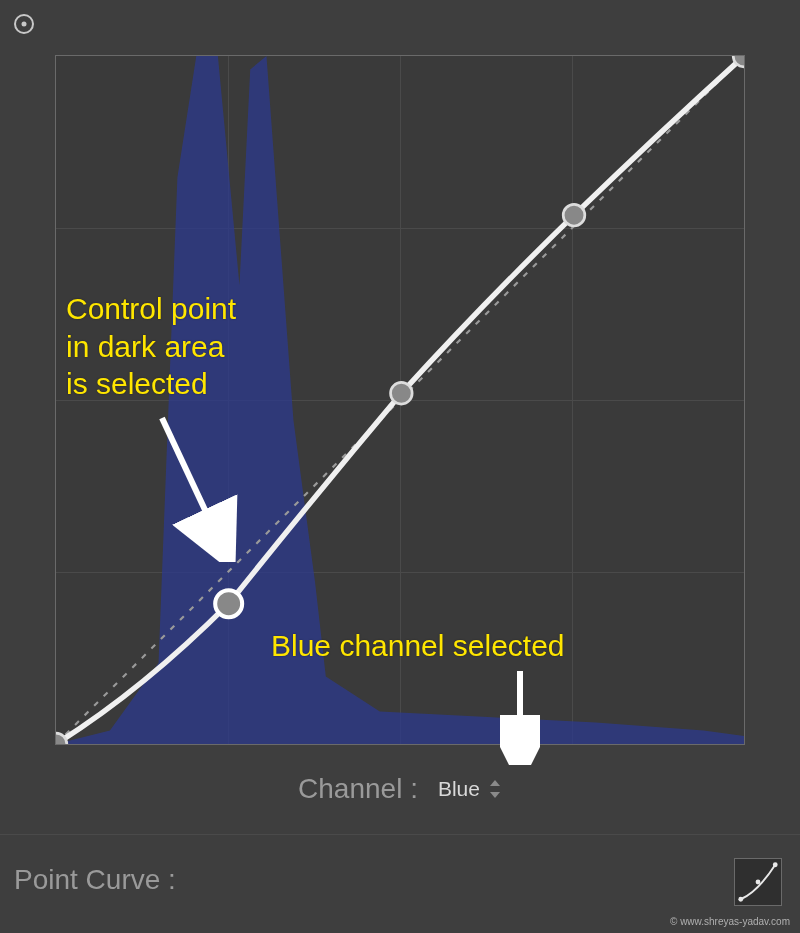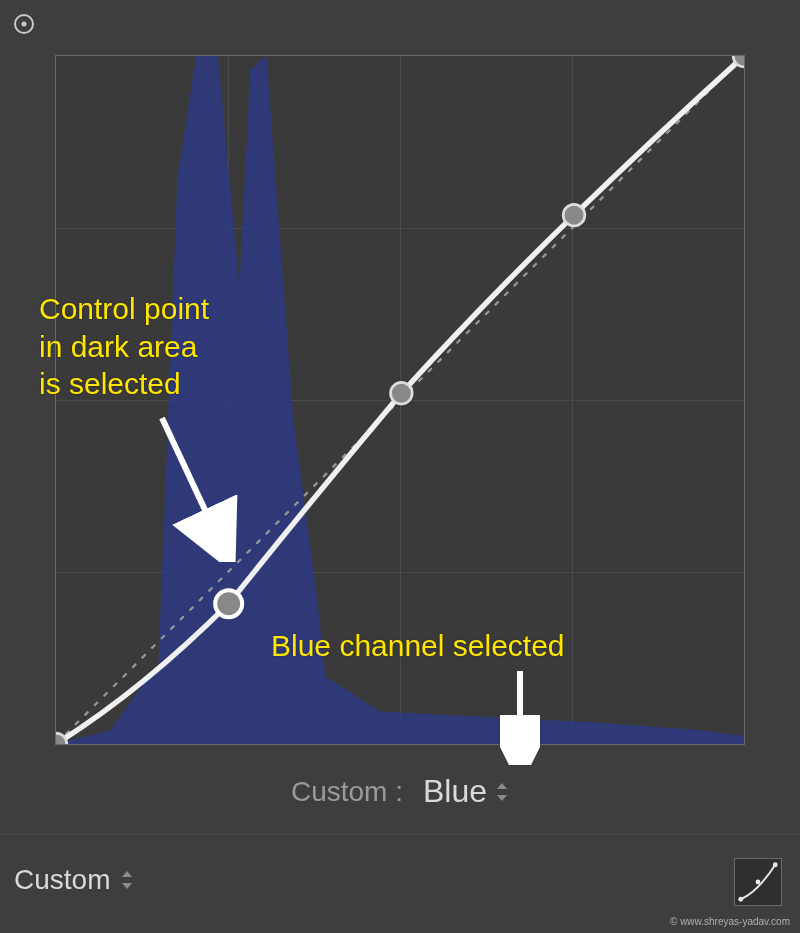--- a/index.html
+++ b/index.html
@@ -52,21 +52,21 @@
   }
 
   .annotation {
     position: absolute;
     color: #ffe600;
     font-size: 30px;
     line-height: 1.25;
     font-weight: 400;
     text-shadow: 0 0 2px rgba(0,0,0,0.4);
   }
-  .anno1 { top: 290px; left: 39px; }
+  .anno1 { top: 290px; left: 66px; }
   .anno2 { top: 627px; left: 271px; white-space: nowrap;}
 
   .arrow {
     position: absolute;
   }
 
   .channel-row {
     position: absolute;
     top: 773px;
     left: 0;
@@ -81,21 +81,21 @@
     font-size: 28px;
   }
   .channel-value-wrap {
     display: flex;
     align-items: center;
     gap: 8px;
     cursor: pointer;
   }
   .channel-value {
     color: #d9d9d9;
-    font-size: 32px;
+    font-size: 21px;
   }
   .updown {
     width: 14px;
     height: 22px;
   }
 
   .separator {
     position: absolute;
     top: 834px;
     left: 0;
@@ -220,40 +220,34 @@
 <svg class="arrow" style="top:665px; left:500px; width:40px; height:100px;" viewBox="0 0 40 100">
   <defs>
     <marker id="ah2" markerWidth="12" markerHeight="12" refX="6" refY="6" orient="auto">
       <path d="M0 0 L12 6 L0 12 Z" fill="#ffffff"></path>
     </marker>
   </defs>
   <line x1="20" y1="6" x2="20" y2="86" stroke="#ffffff" stroke-width="6" marker-end="url(#ah2)"></line>
 </svg>
 
 <div class="channel-row">
-  <span class="channel-label">Custom :</span>
+  <span class="channel-label">Channel :</span>
   <div class="channel-value-wrap">
     <span class="channel-value">Blue</span>
     <svg class="updown" viewBox="0 0 14 22">
       <path d="M7 2 L12 8 L2 8 Z" fill="#8a8a8a"></path>
       <path d="M7 20 L2 14 L12 14 Z" fill="#8a8a8a"></path>
     </svg>
   </div>
 </div>
 
 <div class="separator"></div>
 
 <div class="point-curve-row">
-  <div class="pc-value-wrap">
-    <span class="pc-value">Custom</span>
-    <svg class="updown" viewBox="0 0 14 22">
-      <path d="M7 2 L12 8 L2 8 Z" fill="#8a8a8a"></path>
-      <path d="M7 20 L2 14 L12 14 Z" fill="#8a8a8a"></path>
-    </svg>
-  </div>
+  <span class="pc-label">Point Curve :</span>
 </div>
 
 <div class="curve-toggle">
   <svg viewBox="0 0 48 48">
     <path d="M6 42 Q 24 34 42 6" fill="none" stroke="#e8e8e8" stroke-width="2"></path>
     <circle cx="6" cy="42" r="2.5" fill="#e8e8e8"></circle>
     <circle cx="24" cy="24" r="2.5" fill="#e8e8e8"></circle>
     <circle cx="42" cy="6" r="2.5" fill="#e8e8e8"></circle>
   </svg>
 </div>

